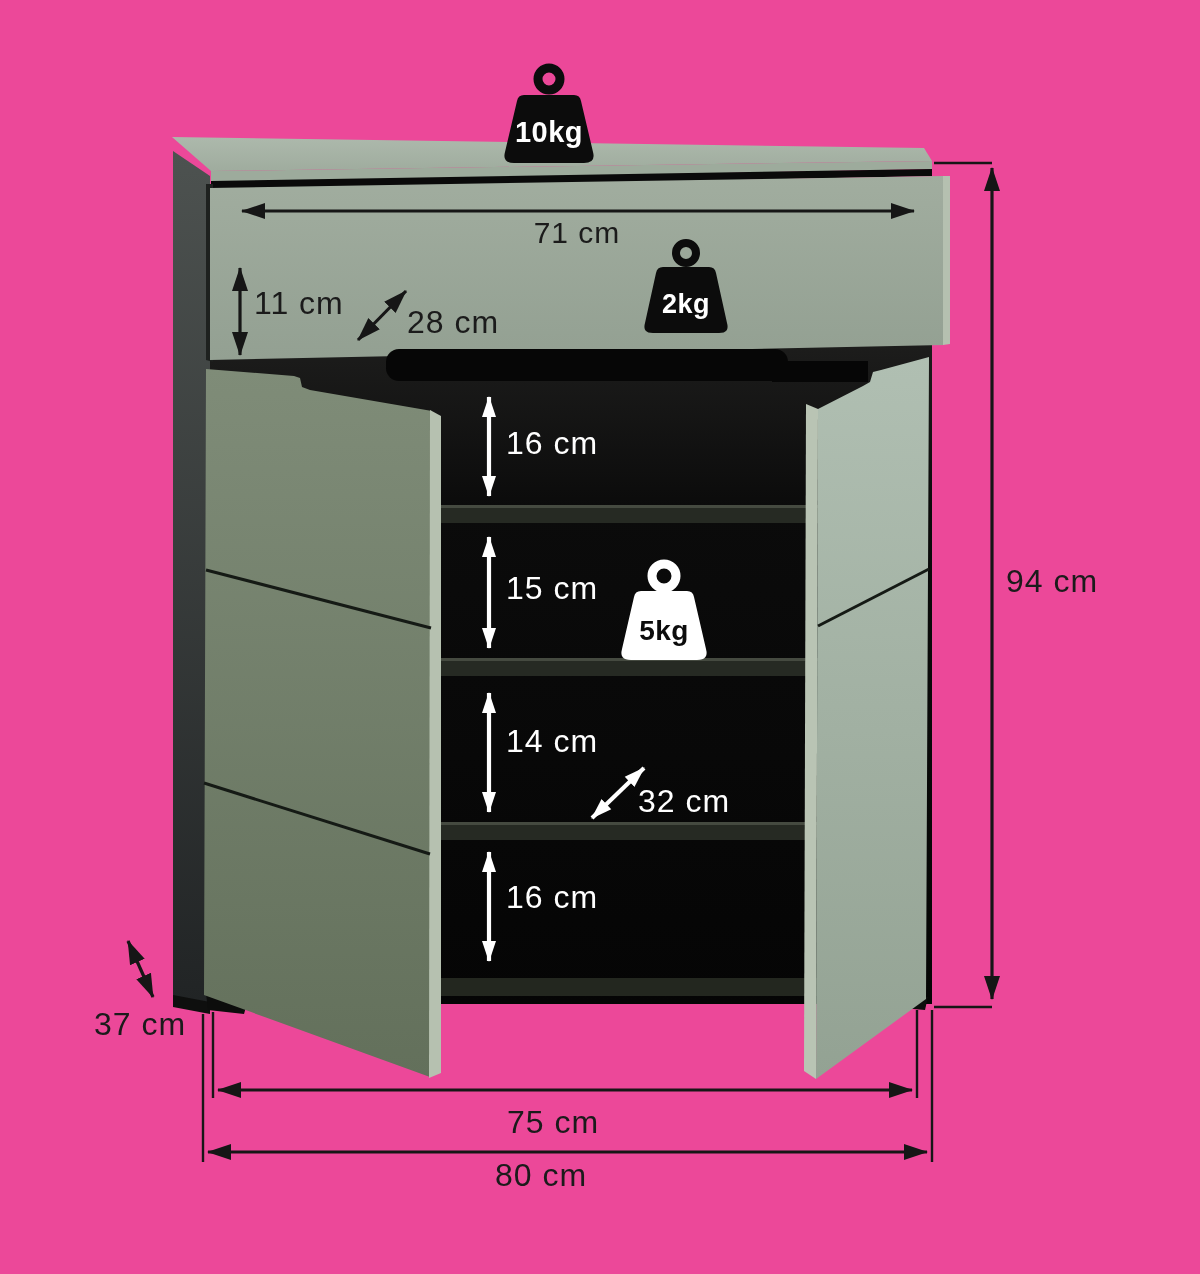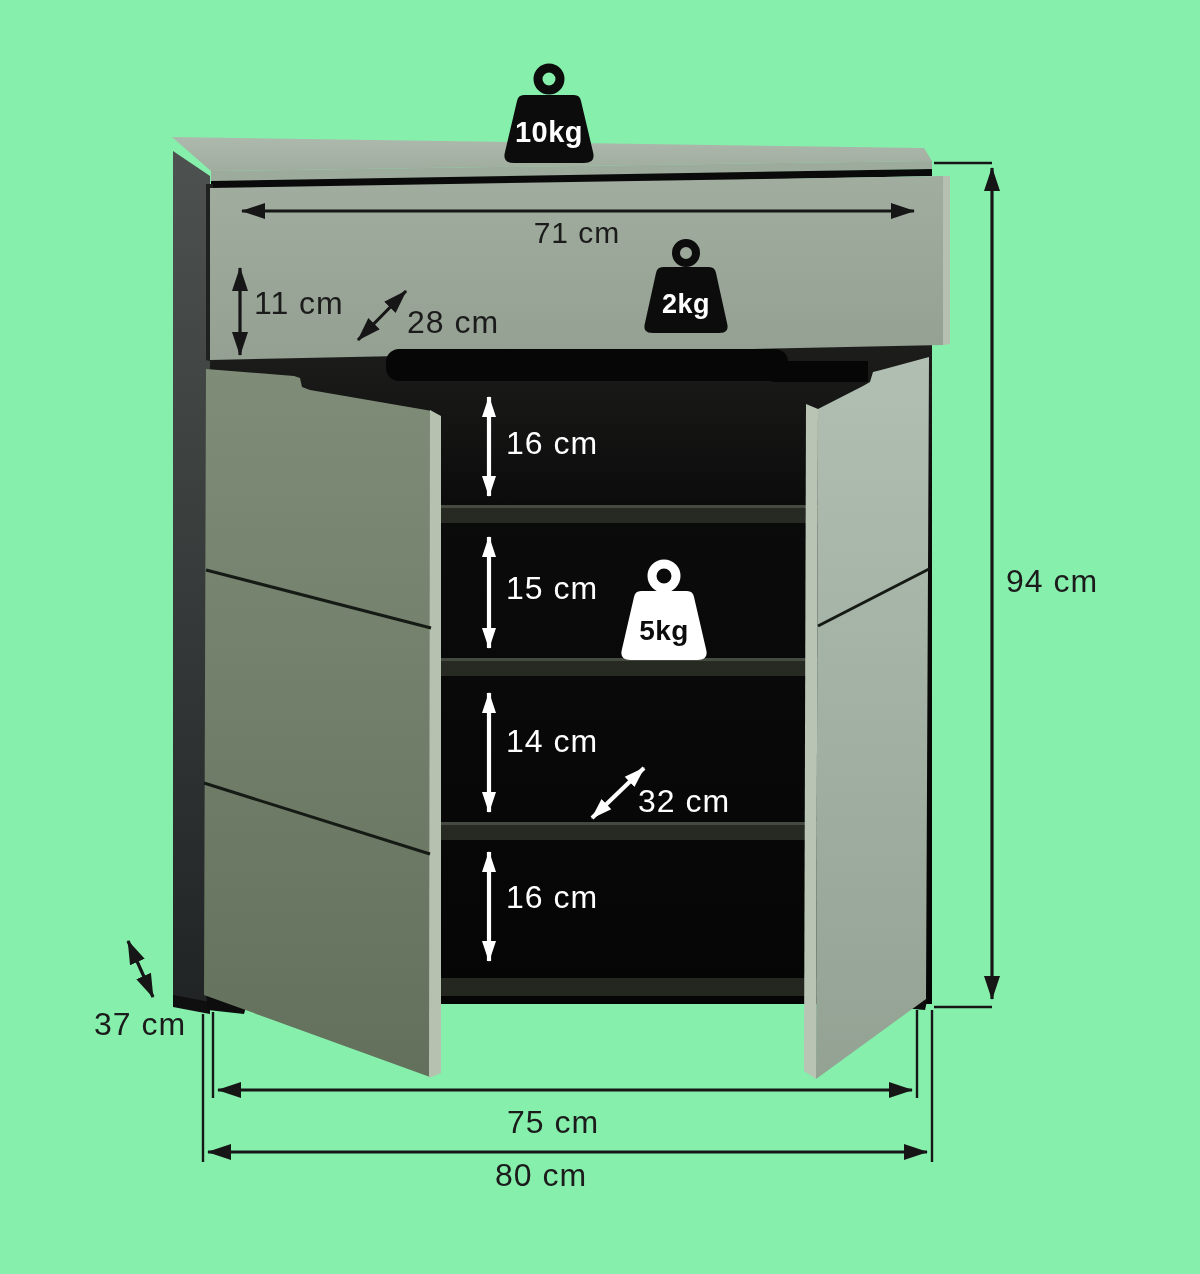--- a/index.html
+++ b/index.html
@@ -1,16 +1,16 @@
 <!DOCTYPE html>
 <html><head>
 <meta charset="utf-8">
 <style>
   html,body{margin:0;padding:0;background:#ffffff;}
-  .stage{position:relative;width:1200px;height:1274px;background:#86efac;overflow:hidden;}
+  .stage{position:relative;width:1200px;height:1274px;background:#ec4899;overflow:hidden;}
   svg{display:block;}
   text{font-family:"Liberation Sans", sans-serif;}
   .lbl-b{fill:#1b1b1b;font-size:32px;letter-spacing:1px;}
   .lbl-b.sm{font-size:30px;}
   .lbl-w{fill:#ffffff;font-size:32px;letter-spacing:1px;}
   .wlbl{font-weight:700;letter-spacing:0.5px;}
   .dimline{stroke:#161616;stroke-width:3.2;fill:none;}
   .extline{stroke:#161616;stroke-width:2.4;fill:none;}
   .wline{stroke:#ffffff;stroke-width:4.2;fill:none;}
   .groove{stroke:#151a15;stroke-width:3;fill:none;}

